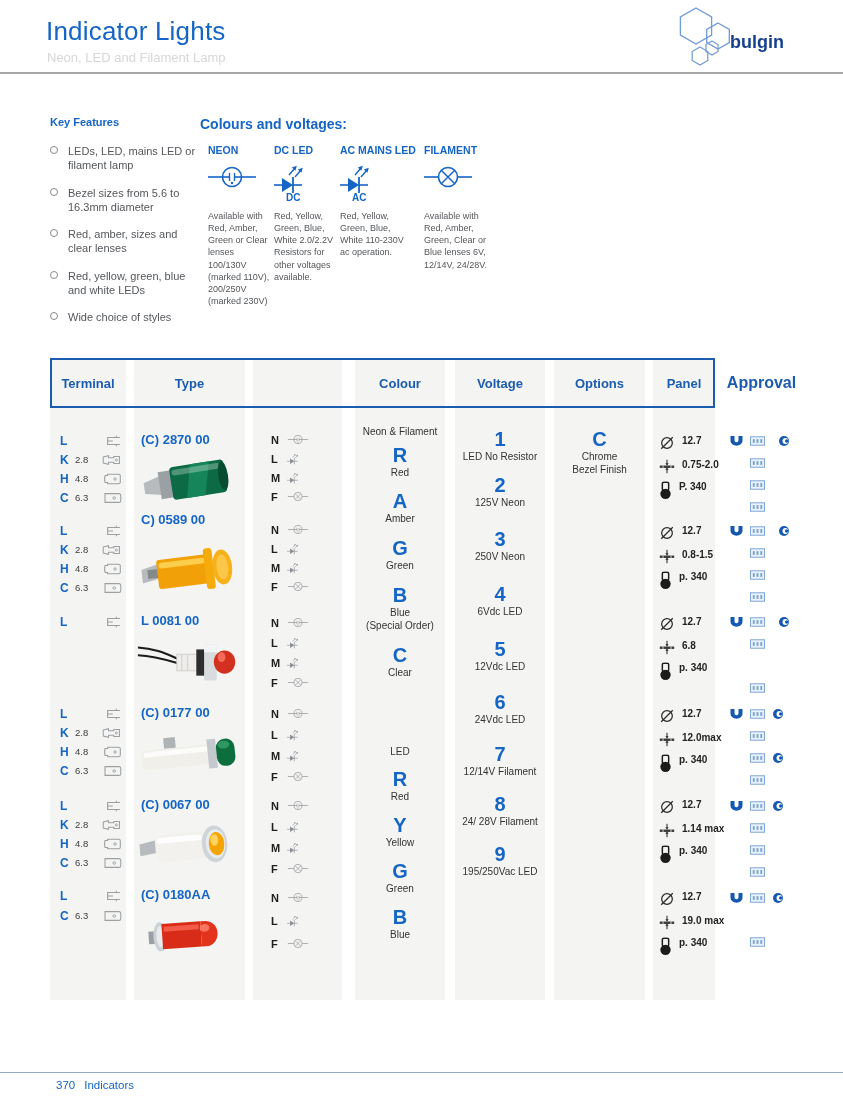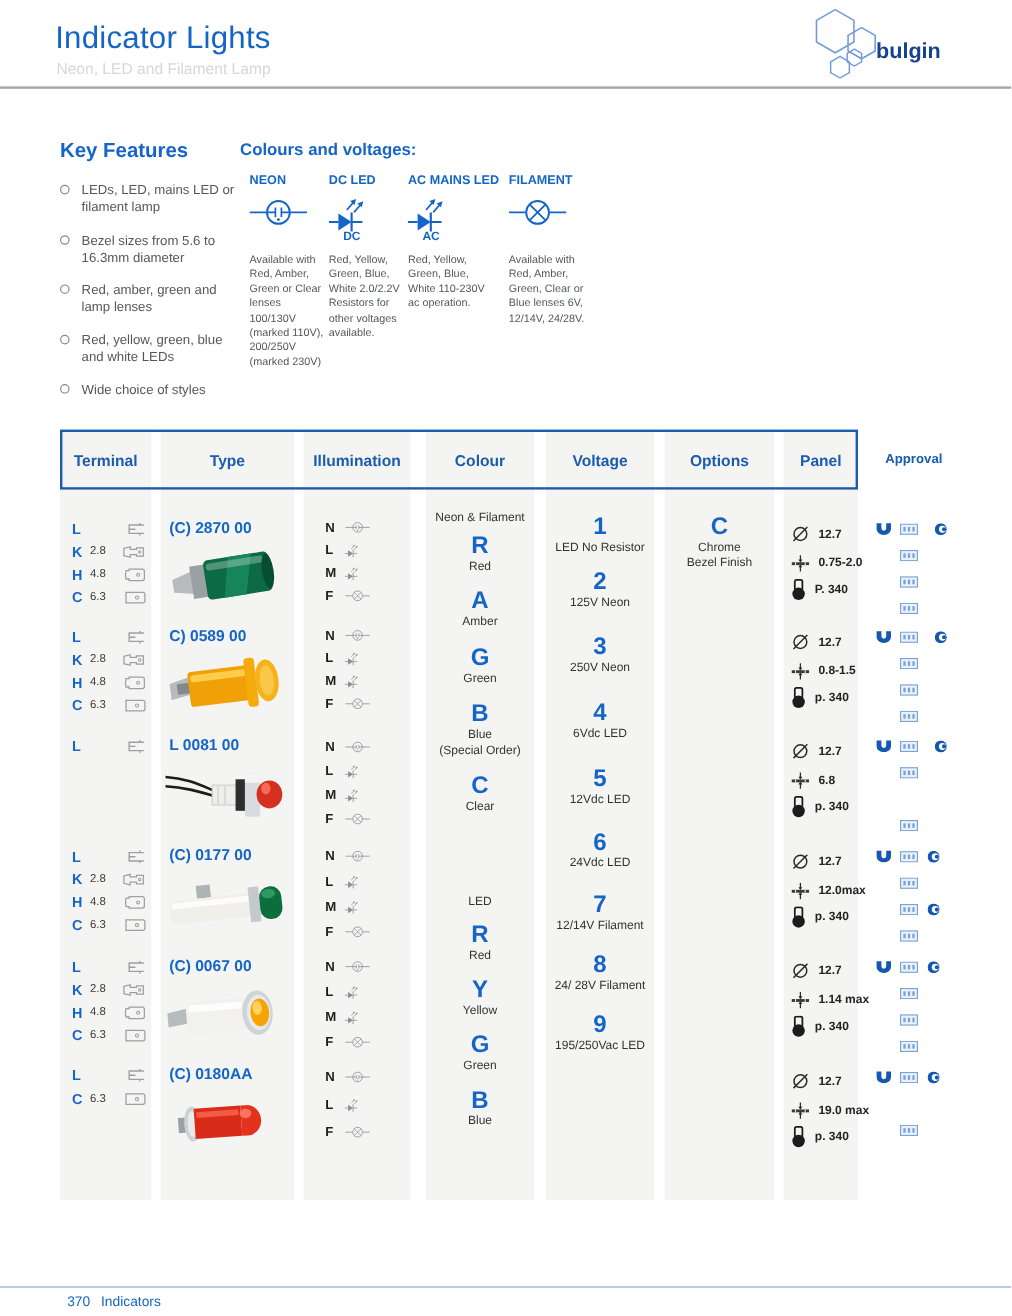--- a/index.html
+++ b/index.html
@@ -17,60 +17,60 @@
   
   .title{position:absolute;left:46px;top:16px;font-size:26px;font-weight:500;color:var(--blue);letter-spacing:.2px;}
   .subtitle{position:absolute;left:47px;top:50px;font-size:13px;color:#d7d7d7;}
   .logo{position:absolute;left:672px;top:4px;width:130px;height:66px;}
   .logo svg{position:absolute;left:0;top:0;}
   .brand-word{position:absolute;left:58px;top:28px;font-size:18px;font-weight:bold;color:var(--brand);}
   .toprule{position:absolute;left:0;top:72px;width:843px;height:2px;background:#a6a6a6;}
 
   
   .kf{position:absolute;left:50px;top:116px;width:150px;}
-  .kf-head{font-size:17px;font-weight:bold;color:var(--blue);margin-bottom:16px;}
+  .kf-head{font-size:11px;font-weight:bold;color:var(--blue);margin-bottom:16px;}
   .kf-item{display:flex;gap:10px;margin-bottom:13px;font-size:11px;line-height:1.3;color:var(--txt);}
   .bullet{flex:0 0 auto;width:8px;height:8px;border:1.3px solid #8a8a8a;border-radius:50%;margin-top:2px;}
 
   
   .cv-head{position:absolute;left:200px;top:116px;font-size:14px;font-weight:bold;color:var(--blue);}
   .cv-item{position:absolute;top:144px;}
   .cv-label{font-size:10.5px;font-weight:bold;color:var(--blue);margin-bottom:8px;white-space:nowrap;}
   .cv-sym{height:42px;display:flex;flex-direction:column;align-items:flex-start;}
   .cv-badge{font-size:10px;font-weight:bold;color:var(--blue);margin:-2px 0 0 12px;}
   .cv-desc{font-size:9px;line-height:1.35;color:var(--txt);margin-top:4px;}
 
   
   .cat{position:absolute;left:50px;top:358px;width:750px;height:642px;}
   .strip{position:absolute;top:0;height:642px;background:var(--colbg);}
   .strip.white{background:transparent;}
   .headbox{position:absolute;left:0;top:0;width:665px;height:50px;border:2px solid var(--tblue);z-index:6;pointer-events:none;}
   .colhead{position:absolute;top:0;left:0;right:0;height:50px;display:flex;align-items:center;justify-content:center;
            font-size:13px;font-weight:bold;color:var(--tblue);z-index:5;}
-  .approval-head{font-size:11px;}
+  .approval-head{font-size:16px;}
 
   .tline,.iline{position:absolute;display:flex;align-items:center;height:17px;}
   .tline{left:10px;}
   .tcode{width:15px;font-size:12px;font-weight:bold;color:var(--blue);}
   .tsize{width:25px;font-size:9.5px;color:#3c3c3c;}
   .tline svg{color:#9aa0a4;}
 
   .part{position:absolute;left:7px;font-size:13px;font-weight:bold;color:var(--blue);white-space:nowrap;}
   .photo{position:absolute;left:2px;width:107px;height:62px;}
 
   .iline{left:18px;}
   .icode{width:16px;font-size:11px;font-weight:bold;color:#1e1e1e;}
   .iline svg{color:#8b8f93;}
 
   .centcol{position:absolute;left:0;right:0;text-align:center;}
   .biglet{font-size:20px;font-weight:bold;color:var(--blue);line-height:22px;}
   .smlbl{font-size:10px;color:#333;line-height:13px;}
   .grp-label{font-size:10px;color:#333;}
 
-  .pline{position:absolute;left:6px;display:flex;align-items:center;gap:7px;height:20px;}
+  .pline{position:absolute;left:6px;display:flex;align-items:flex-start;gap:7px;height:20px;}
   .pval{font-size:10px;font-weight:600;color:var(--dark);white-space:nowrap;}
   .pline svg{color:#2a2a2a;flex:0 0 auto;}
 
   .aline{position:absolute;display:flex;align-items:center;gap:6px;height:13px;left:6px;}
   .aline svg{flex:0 0 auto;}
   .ul{color:#1558b0;}
   .csa{color:#1558b0;}
 
   
   .botrule{position:absolute;left:0;top:1072px;width:843px;height:1px;background:#92aac9;}
@@ -181,21 +181,21 @@
     <div class="kf-item">
         <span class="bullet"></span>
         <span>LEDs, LED, mains LED or filament lamp</span>
       </div>
     <div class="kf-item">
         <span class="bullet"></span>
         <span>Bezel sizes from 5.6 to 16.3mm diameter</span>
       </div>
     <div class="kf-item">
         <span class="bullet"></span>
-        <span>Red, amber, green and lamp lenses</span>
+        <span>Red, amber, sizes and clear lenses</span>
       </div>
     <div class="kf-item">
         <span class="bullet"></span>
         <span>Red, yellow, green, blue and white LEDs</span>
       </div>
     <div class="kf-item">
         <span class="bullet"></span>
         <span>Wide choice of styles</span>
       </div>
   </div>
@@ -395,21 +395,21 @@
         <g transform="rotate(-9 55 31)">
           <polygon points="8,26 26,21 26,41 8,37" fill="#b7bbbd"></polygon>
           <rect x="24" y="17" width="14" height="28" fill="#9aa0a3"></rect>
           <rect x="36" y="14" width="56" height="34" rx="4" fill="#0c6b45"></rect>
           <polygon points="58,14 78,14 69,48 50,48" fill="#17855a"></polygon>
           <rect x="38" y="17" width="50" height="6" rx="3" fill="#ffffff" opacity="0.28"></rect>
           <ellipse cx="90" cy="31" rx="5" ry="15" fill="#064d31"></ellipse>
         </g>
       </svg>
 
-      <div class="part" style="top:164px">C) 0589 00</div>
+      <div class="part" style="top:154px">C) 0589 00</div>
       <svg class="photo" style="top:182px" viewBox="0 0 110 62">
         <g transform="rotate(-7 55 31)">
           <polygon points="6,24 24,20 24,35 6,38" fill="#b7bbbd"></polygon>
           <rect x="12" y="25" width="11" height="9" fill="#84898c"></rect>
           <rect x="22" y="16" width="52" height="30" rx="3" fill="#f2a007"></rect>
           <rect x="24" y="19" width="48" height="6" rx="3" fill="#ffd95e" opacity="0.8"></rect>
           <rect x="71" y="10" width="9" height="42" rx="3" fill="#f5ab0c"></rect>
           <ellipse cx="89" cy="31" rx="10" ry="18" fill="#f7b21a"></ellipse>
           <ellipse cx="89" cy="31" rx="6" ry="13" fill="#fbc74a"></ellipse>
         </g>
@@ -462,21 +462,20 @@
           <ellipse cx="25" cy="29" rx="4" ry="11" fill="#e8eaec"></ellipse>
           <rect x="27" y="16" width="40" height="26" fill="#d82b18"></rect>
           <rect x="29" y="19" width="36" height="5" fill="#ff6f5c" opacity="0.7"></rect>
           <path d="M67 16 h5 a12 13 0 0 1 0 26 h-5 z" fill="#e3331d"></path>
           <ellipse cx="71" cy="23" rx="5" ry="4" fill="#ff8472" opacity="0.8"></ellipse>
         </g>
       </svg>
     </div>
 
     <div class="strip" style="left:203px;width:89px">
-      <div class="colhead">Illumination</div>
 
       <div class="iline" style="top:73px">
           <span class="icode">N</span>
           <svg width="22" height="11">
             <use href="#sym-neon"></use>
           </svg>
         </div>
       <div class="iline" style="top:92px">
           <span class="icode">L</span>
           <svg width="13" height="12">

